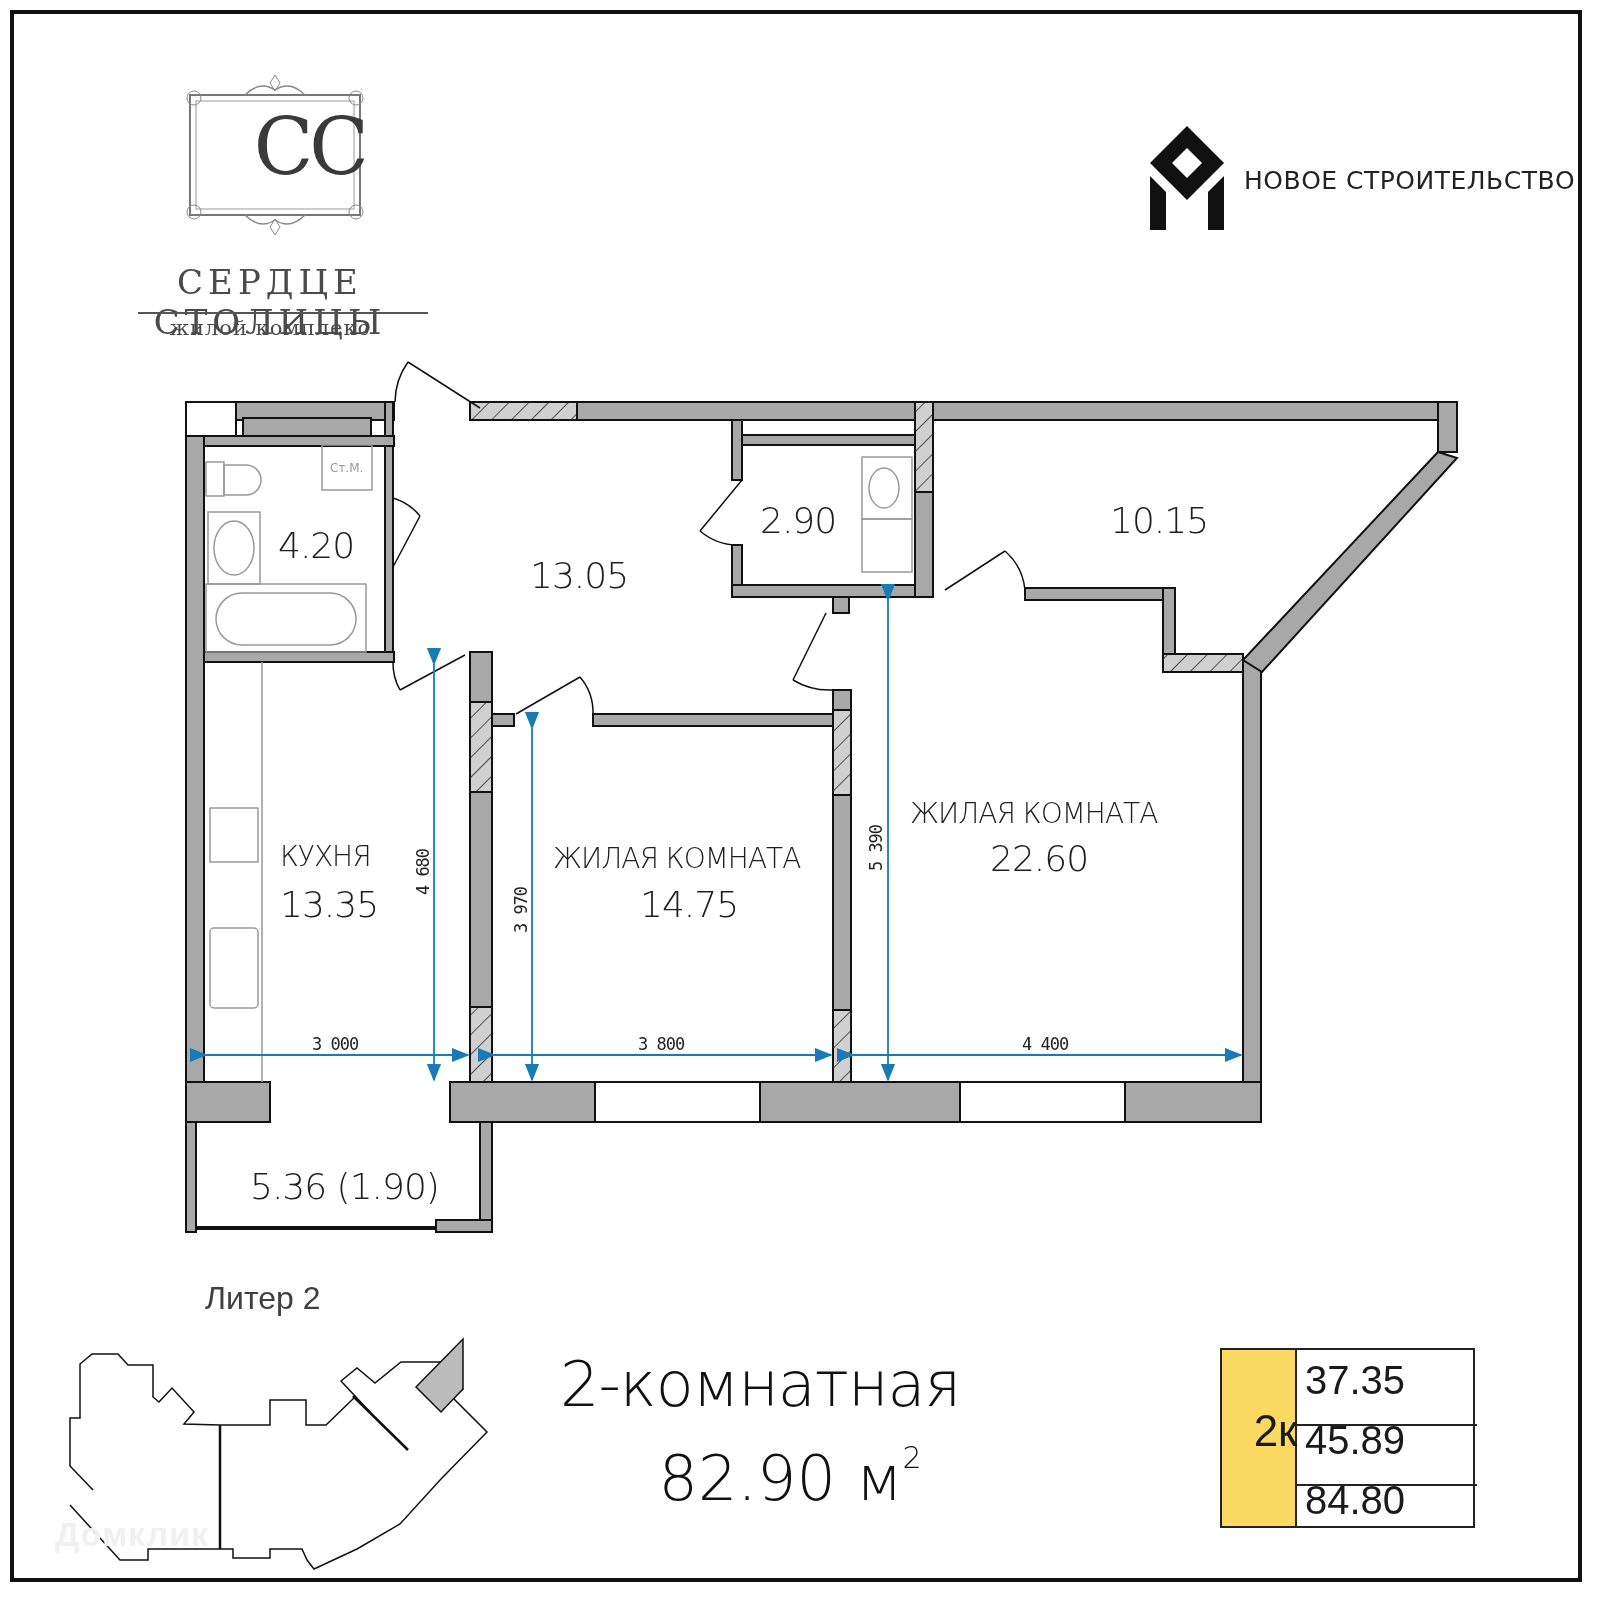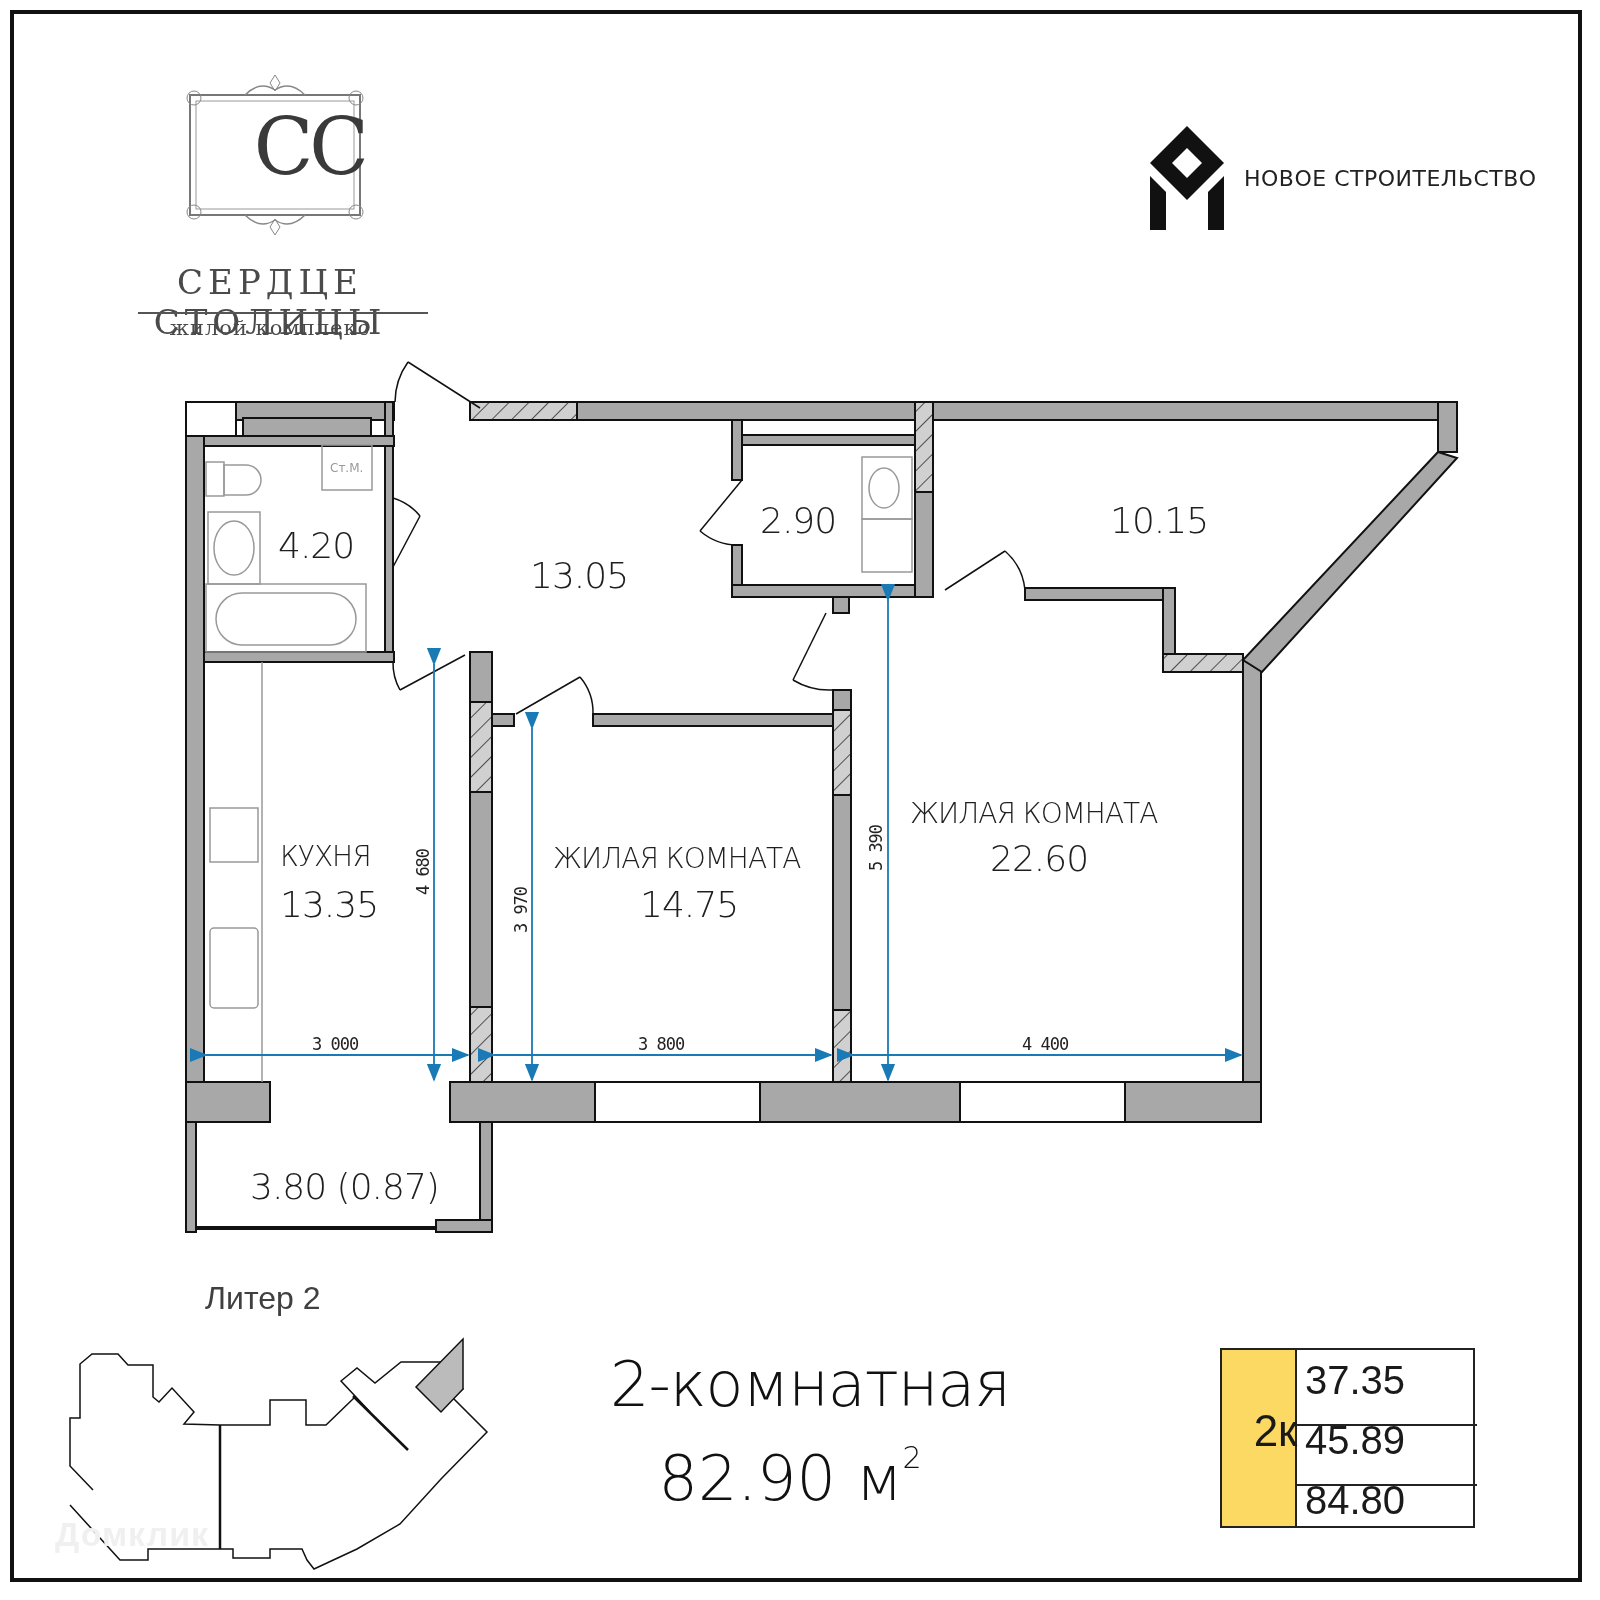--- a/index.html
+++ b/index.html
@@ -4,27 +4,27 @@
 <style>
   html, body { margin:0; padding:0; background:#ffffff; }
   body { width:1600px; height:1600px; position:relative; overflow:hidden; font-family:"Liberation Sans", sans-serif; color:#1a1a1a; }
   .frame { position:absolute; left:10px; top:10px; width:1572px; height:1572px; border:4px solid #111; box-sizing:border-box; }
   .abs { position:absolute; }
   .logo-cc { position:absolute; left:190px; top:78px; width:175px; height:150px; }
   .cc-text { position:absolute; left:0; top:24px; width:175px; text-align:right; font-family:"DejaVu Serif", serif; font-size:78px; color:#3a3a3a; letter-spacing:-4px; }
   .brand-title { position:absolute; left:60px; top:262px; width:420px; text-align:center; font-family:"DejaVu Serif", serif; font-size:34px; letter-spacing:5px; color:#4a4a4a; }
   .brand-line { position:absolute; left:138px; top:312px; width:290px; height:2px; background:#555; }
   .brand-sub { position:absolute; left:60px; top:316px; width:420px; text-align:center; font-family:"DejaVu Serif", serif; font-size:21px; letter-spacing:1px; color:#4a4a4a; }
-  .logo-right-text { position:absolute; left:1244px; top:166px; font-family:"DejaVu Sans", sans-serif; font-size:22px; letter-spacing:0.5px; color:#222; }
+  .logo-right-text { position:absolute; left:1244px; top:166px; font-family:"DejaVu Sans", sans-serif; font-size:25px; letter-spacing:0.5px; color:#222; }
   .room-label { position:absolute; font-family:"DejaVu Sans", sans-serif; font-weight:200; color:#1f1f1f; text-align:center; white-space:nowrap; }
   .room-name { font-size:28px; letter-spacing:-1px; }
   .room-area { font-size:36px; letter-spacing:-1px; }
   .dim { position:absolute; font-family:"DejaVu Sans Mono", monospace; font-size:17px; color:#222; transform-origin:center; white-space:nowrap; letter-spacing:-1px; }
   .liter { position:absolute; left:205px; top:1280px; font-size:32px; font-weight:300; color:#404040; }
-  .type-title { position:absolute; left:560px; top:1348px; width:500px; text-align:center; font-family:"DejaVu Sans", sans-serif; font-weight:200; font-size:62px; color:#111; letter-spacing:-1px; }
+  .type-title { position:absolute; left:560px; top:1348px; width:500px; text-align:left; font-family:"DejaVu Sans", sans-serif; font-weight:200; font-size:62px; color:#111; letter-spacing:-1px; }
   .type-area { position:absolute; left:560px; top:1440px; width:460px; text-align:center; font-family:"DejaVu Sans", sans-serif; font-weight:200; font-size:62px; color:#111; }
   .type-area sup { font-size:30px; vertical-align:32px; }
   .summary { position:absolute; left:1220px; top:1348px; width:255px; height:180px; border:2px solid #222; box-sizing:border-box; }
   .summary .k { position:absolute; left:0; top:0; width:75px; height:100%; background:#fbd962; border-right:2px solid #222; box-sizing:border-box; }
   .summary .k span { position:absolute; left:0; top:56px; width:75px; text-align:center; font-size:44px; font-weight:300;padding-left:16px; }
   .summary .row { position:absolute; left:75px; width:180px; height:76px; box-sizing:border-box; font-size:40px; font-weight:300; padding-left:8px; line-height:60px; }
   .summary .row.r1 { top:0; border-bottom:2px solid #222; }
   .summary .row.r2 { top:60px; border-bottom:2px solid #222; }
   .summary .row.r3 { top:120px; }
   .watermark { position:absolute; left:55px; top:1515px; font-size:34px; font-weight:bold; color:#f0f0f0; letter-spacing:1px; }
@@ -181,21 +181,21 @@
 <div class="room-label room-area" style="left:278px;top:525px">4.20</div>
 <div class="room-label room-area" style="left:530px;top:555px">13.05</div>
 <div class="room-label room-area" style="left:760px;top:500px">2.90</div>
 <div class="room-label room-area" style="left:1110px;top:500px">10.15</div>
 <div class="room-label room-name" style="left:280px;top:840px">КУХНЯ</div>
 <div class="room-label room-area" style="left:280px;top:884px">13.35</div>
 <div class="room-label room-name" style="left:553px;top:842px">ЖИЛАЯ КОМНАТА</div>
 <div class="room-label room-area" style="left:640px;top:884px">14.75</div>
 <div class="room-label room-name" style="left:910px;top:797px">ЖИЛАЯ КОМНАТА</div>
 <div class="room-label room-area" style="left:990px;top:838px">22.60</div>
-<div class="room-label room-area" style="left:250px;top:1166px">3.80 (0.87)</div>
+<div class="room-label room-area" style="left:250px;top:1166px">5.36 (1.90)</div>
 
 <div class="dim" style="left:312px;top:1034px">3 000</div>
 <div class="dim" style="left:638px;top:1034px">3 800</div>
 <div class="dim" style="left:1022px;top:1034px">4 400</div>
 <div class="dim" style="left:400px;top:862px;transform:rotate(-90deg)">4 680</div>
 <div class="dim" style="left:498px;top:900px;transform:rotate(-90deg)">3 970</div>
 <div class="dim" style="left:853px;top:838px;transform:rotate(-90deg)">5 390</div>
 
 <div class="liter">Литер 2</div>
 

